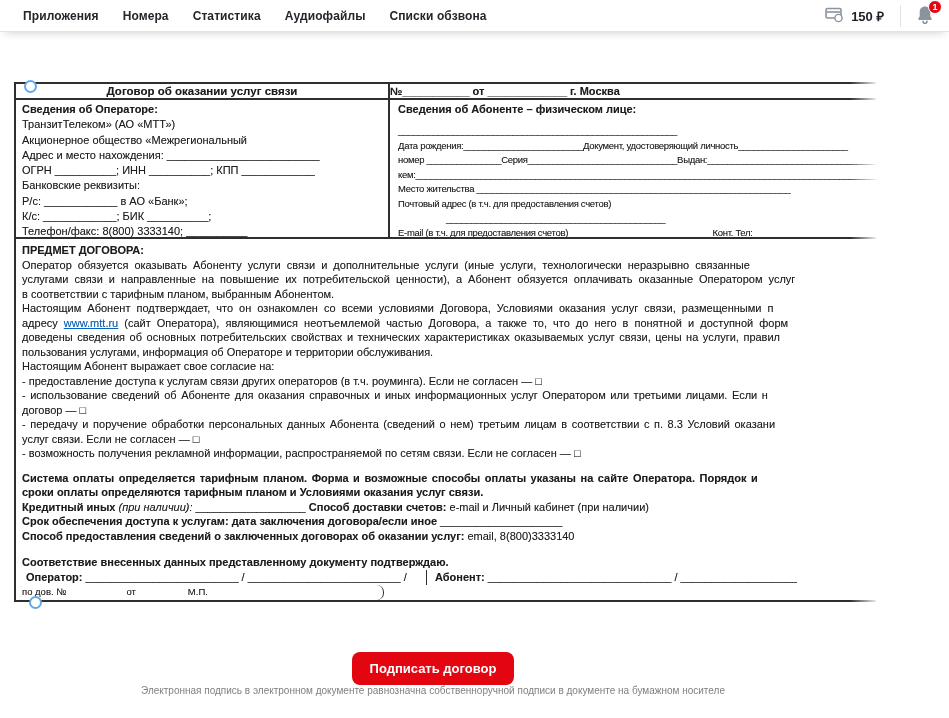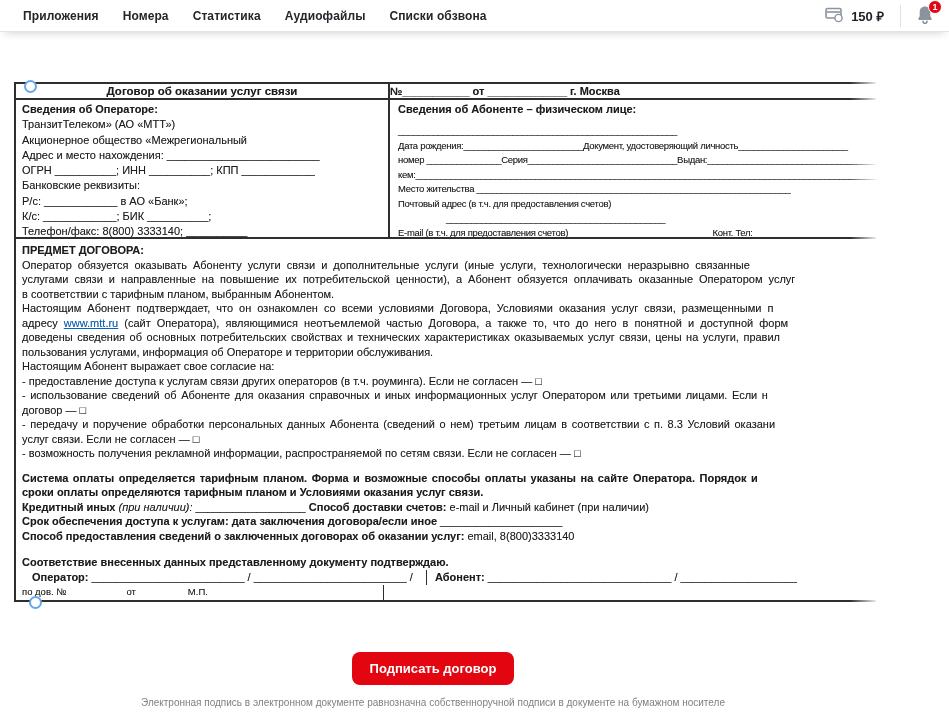--- a/index.html
+++ b/index.html
@@ -64,25 +64,25 @@
   .bold { font-weight: 700; }
   .body-sec { padding: 4px 0 0 6px; }
   .body-sec .ln { font-size: 11px; line-height: 14.5px; white-space: nowrap; }
   .j { word-spacing: 3px; }
   .j2 { word-spacing: 1.5px; }
   .gap10 { margin-top: 10px; }
   .gap12 { margin-top: 12px; }
   .mtt-link { color: #0563c1; text-decoration: underline; cursor: pointer; }
   .italic { font-style: italic; }
   .sign-row { display: flex; margin-top: 0; }
-  .sign-left { width: 411px; border-right: 1.5px solid #2e2e2e; padding-left: 16px; }
+  .sign-left { width: 411px; border-right: 1.5px solid #2e2e2e; padding-left: 10px; }
   .sign-right { flex: 1; padding-left: 8px; }
   .sign-row .ln { font-size: 11px; line-height: 15px; white-space: nowrap; }
   .sub-row { display: flex; }
-  .sub-left { width: 368px; border-right: 1.5px solid #2e2e2e; padding: 0 0 2px 6px; }
+  .sub-left { width: 368px; border-right: 1.5px solid #2e2e2e; padding: 0 0 2px 6px; border-radius: 7px; }
   .sub-left .sm { font-size: 9.5px; line-height: 13px; }
   .sub-left .sm span { display: inline-block; }
   .sp1 { width: 60px; }
   .sp2 { width: 52px; }
   .sub-right { flex: 1; padding-left: 8px; font-size: 9.5px; line-height: 13px; white-space: nowrap; overflow: hidden; }
   
   .handle {
     position: absolute; width: 13px; height: 13px; border-radius: 50%;
     border: 2px solid #63a9e9; background: #fff; z-index: 6; cursor: pointer;
   }
@@ -93,21 +93,21 @@
     position: absolute; left: 0; top: 652px; width: 866px;
     display: flex; flex-direction: column; align-items: center;
   }
   .sign-btn {
     background: #e30611; color: #fff; border: none; border-radius: 8px;
     font-family: "Liberation Sans", sans-serif;
     font-size: 13px; font-weight: 700; padding: 9px 18px; cursor: pointer;
     white-space: nowrap;
   }
   .footer-note {
-    margin-top: 12px; font-size: 10px; color: #808080; white-space: nowrap;
+    margin-top: 0; font-size: 10px; color: #808080; white-space: nowrap;
   }
   .icon-gray { color: #8b939e; }
 </style>
 </head>
 <body>
 
 <div class="nav">
   <div class="nav-items">
     <div class="nav-item">Приложения</div>
     <div class="nav-item">Номера</div>

